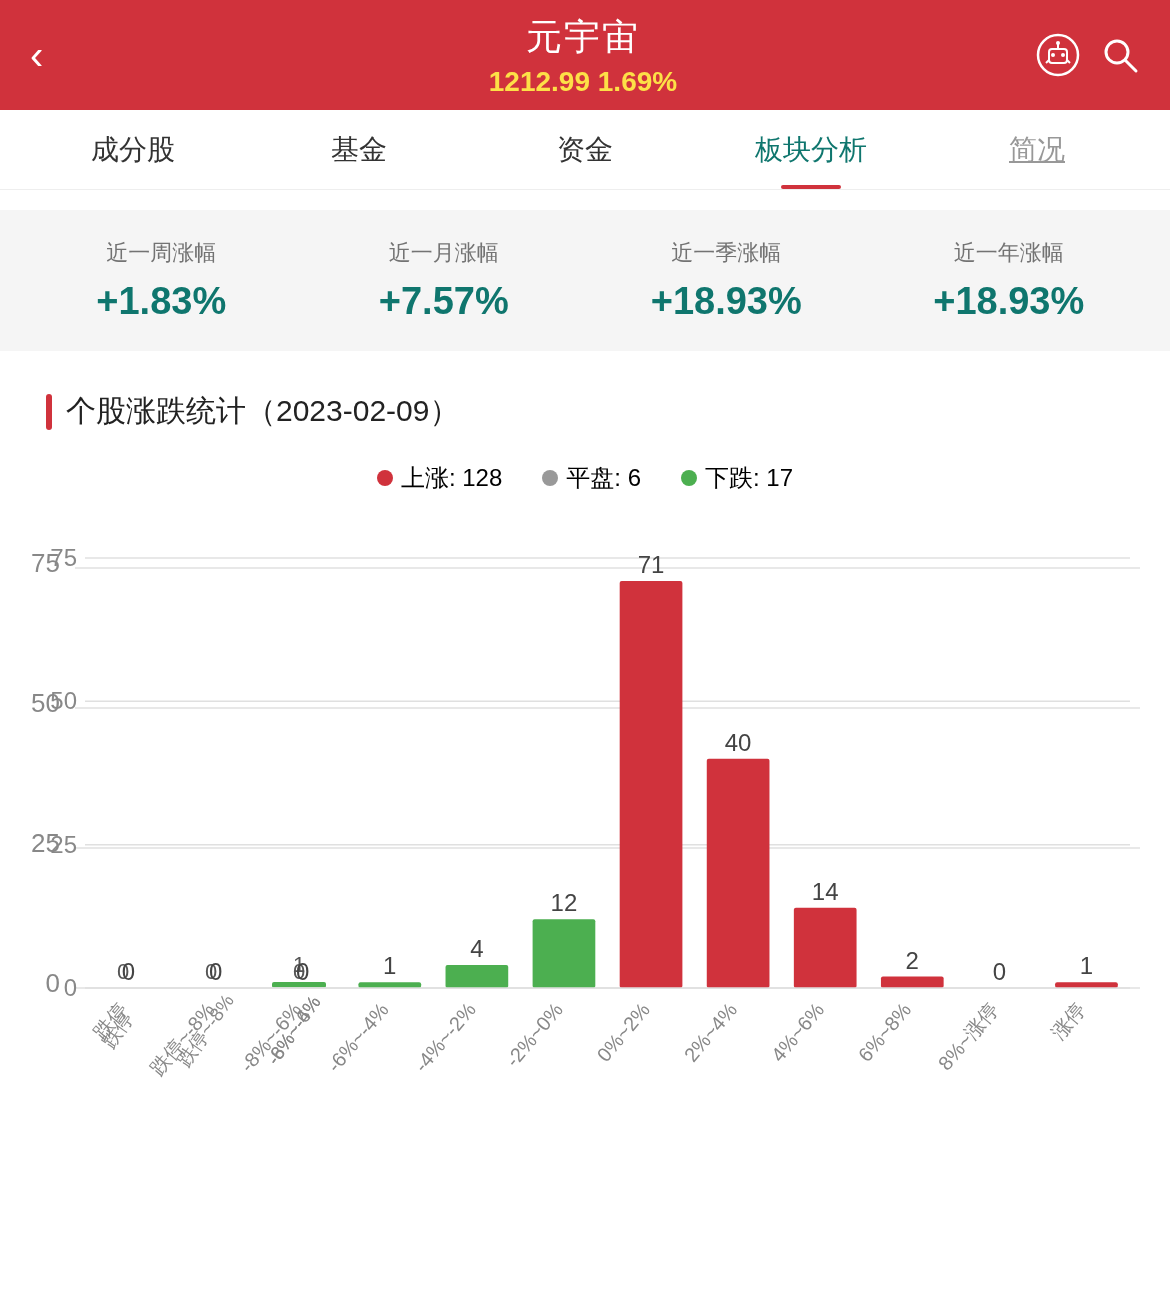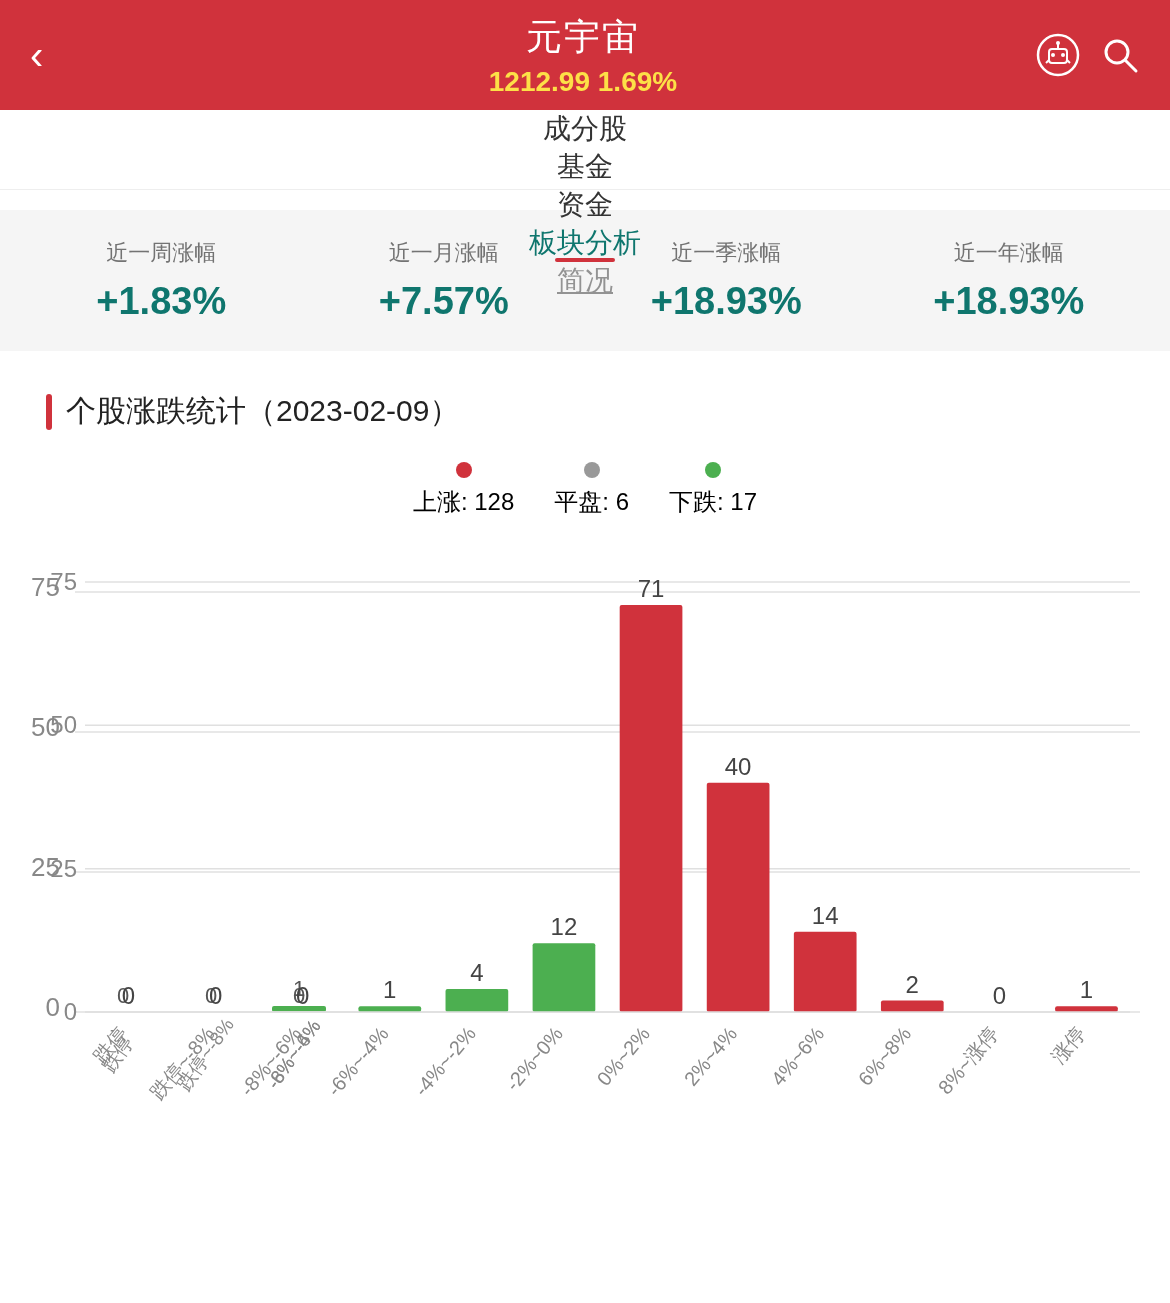--- a/index.html
+++ b/index.html
@@ -61,21 +61,20 @@
     }
 
     
     .nav-tabs {
       display: flex;
       align-items: center;
       border-bottom: 1px solid #eee;
       padding: 0 20px;
       height: 80px;
       background: #fff;
-      flex-direction: column;
     }
     .nav-tab {
       flex: 1;
       text-align: center;
       font-size: 28px;
       color: #333;
       cursor: pointer;
       height: 100%;
       display: flex;
       align-items: center;
@@ -146,21 +145,20 @@
       align-items: center;
       justify-content: center;
       gap: 40px;
       margin: 10px 0 30px;
       font-size: 24px;
     }
     .legend-item {
       display: flex;
       align-items: center;
       gap: 8px;
-      flex-direction: column;
     }
     .legend-dot {
       width: 16px;
       height: 16px;
       border-radius: 50%;
     }
 
     
     .chart-container {
       padding: 0 20px 40px;

